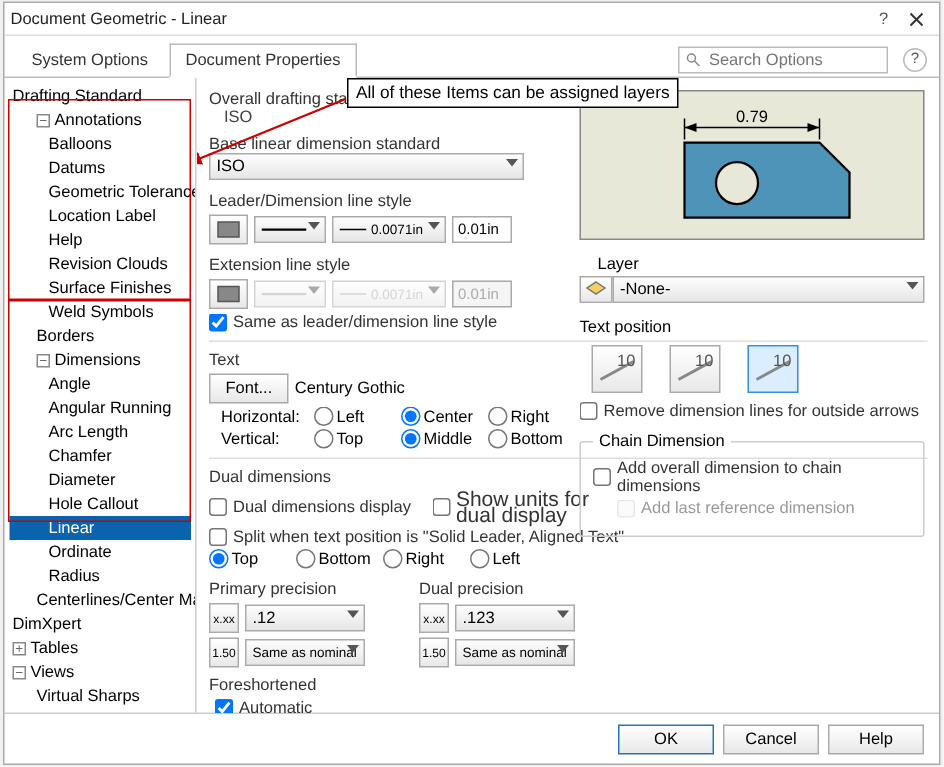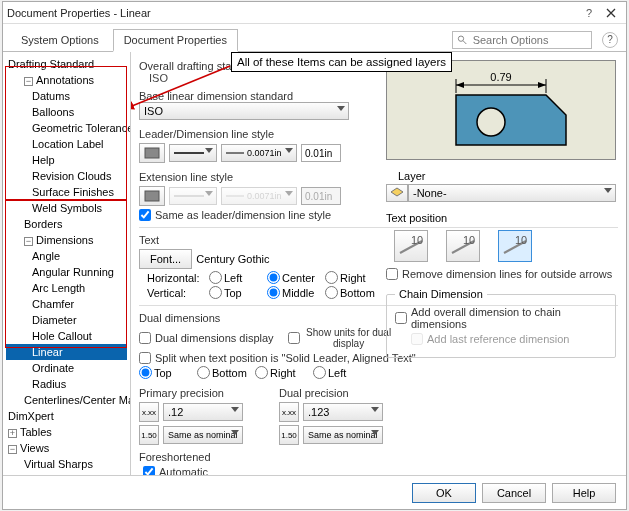--- a/index.html
+++ b/index.html
@@ -57,21 +57,21 @@
     .arrowline { position:absolute; z-index:9;}
     .footer { height:34px; border-top:1px solid #ccc; display:flex; align-items:center; justify-content:flex-end; gap:6px; padding:0 10px;}
     .footer .btn { width:64px; justify-content:center;}
     .footer .btn.primary { border:1px solid #2a72b5;}
   </style>
 </head>
 <body>
 
 <div class="window">
   <div class="titlebar">
-    <span class="title">Document Properties - Linear</span>
+    <span class="title">Document Geometric - Linear</span>
     <div class="wbtn">?</div>
     <div class="wbtn">
       <svg width="10" height="10" viewBox="0 0 10 10">
           <path d="M1 1 L9 9 M9 1 L1 9" stroke="#333" stroke-width="1.3"></path>
         </svg>
     </div>
   </div>
 
   <div class="topbar">
     <div class="tab">System Options</div>
@@ -87,22 +87,22 @@
   </div>
 
   <div class="body">
 
     <div class="tree">
       <div class="redbox" style="left:2px; top:14px; width:122px; height:134px;"></div>
       <div class="redbox" style="left:2px; top:148px; width:122px; height:148px;"></div>
 
       <div class="node top">Drafting Standard</div>
       <div class="node sub"><span class="toggle">−</span><span>Annotations</span></div>
+      <div class="node sub2">Balloons</div>
       <div class="node sub2">Datums</div>
-      <div class="node sub2">Balloons</div>
       <div class="node sub2">Geometric Tolerances</div>
       <div class="node sub2">Location Label</div>
       <div class="node sub2">Help</div>
       <div class="node sub2">Revision Clouds</div>
       <div class="node sub2">Surface Finishes</div>
       <div class="node sub2">Weld Symbols</div>
       <div class="node sub">Borders</div>
       <div class="node sub"><span class="toggle">−</span><span>Dimensions</span></div>
       <div class="node sub2">Angle</div>
       <div class="node sub2">Angular Running</div>
@@ -227,21 +227,21 @@
 
       <div class="group">
         <div class="sec-lbl">Dual dimensions</div>
         <div class="row" style="gap:14px;">
           <div class="chk" style="margin:0;">
               <input type="checkbox" style="">
               <span>Dual dimensions display</span>
             </div>
           <div class="chk" style="margin:0;">
               <input type="checkbox" style="">
-              <span style="font-size:10px; width:90px; display:inline-block; line-height:11px;text-align:center;">Show units for dual display</span>
+              <span style="font-size:14px; width:90px; display:inline-block; line-height:11px;">Show units for dual display</span>
             </div>
         </div>
         <div class="chk">
             <input type="checkbox" style="">
             <span>Split when text position is "Solid Leader, Aligned Text"</span>
           </div>
         <div class="radio-row" style="margin-left:0;">
           <label>
               <input type="radio" name="d" checked="" style="">
               <span>Top</span>

